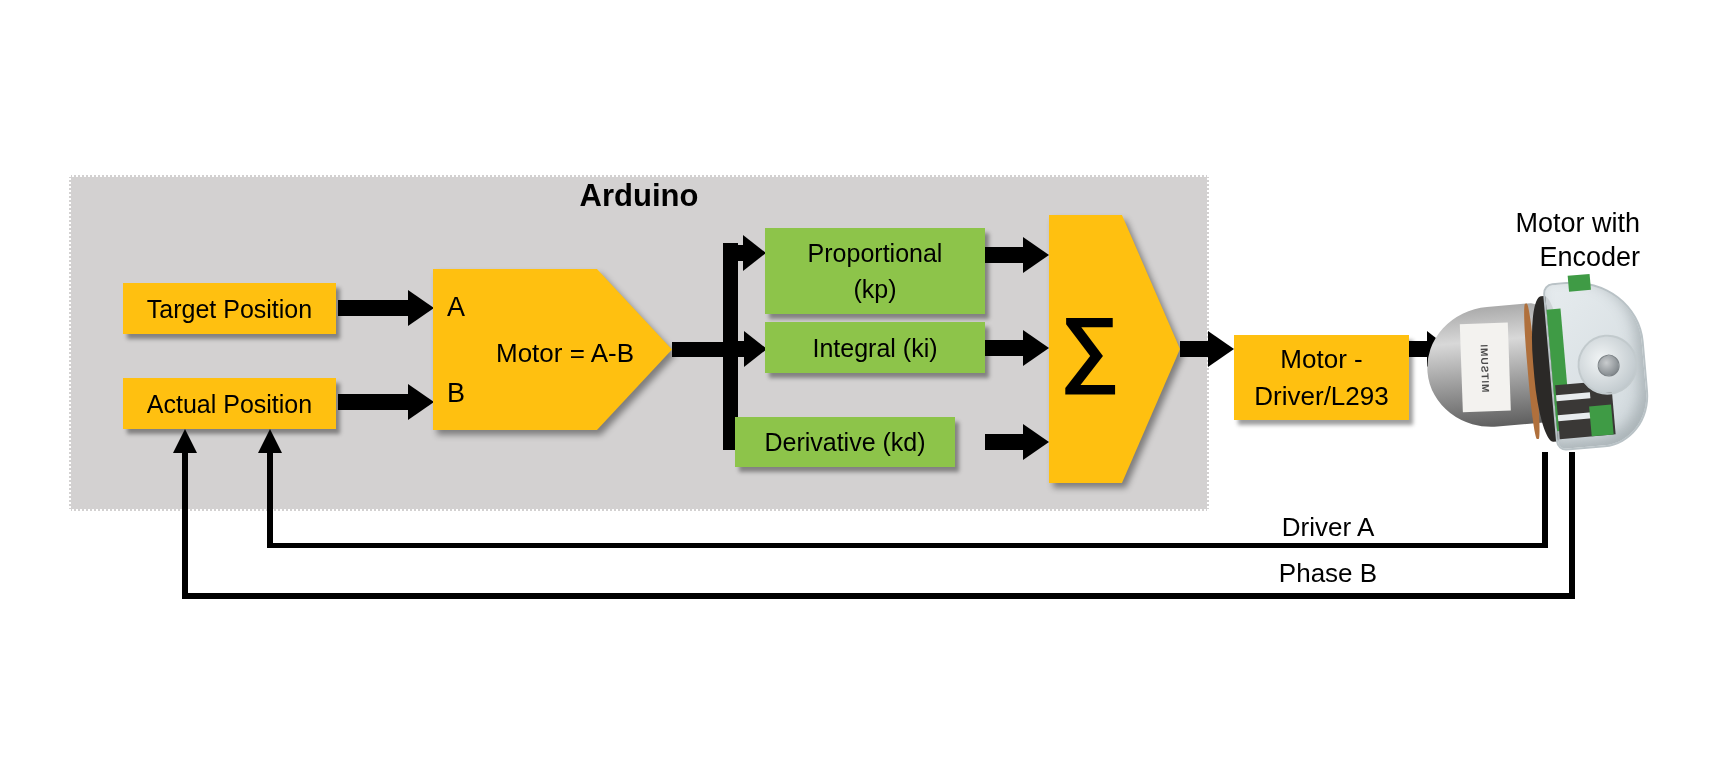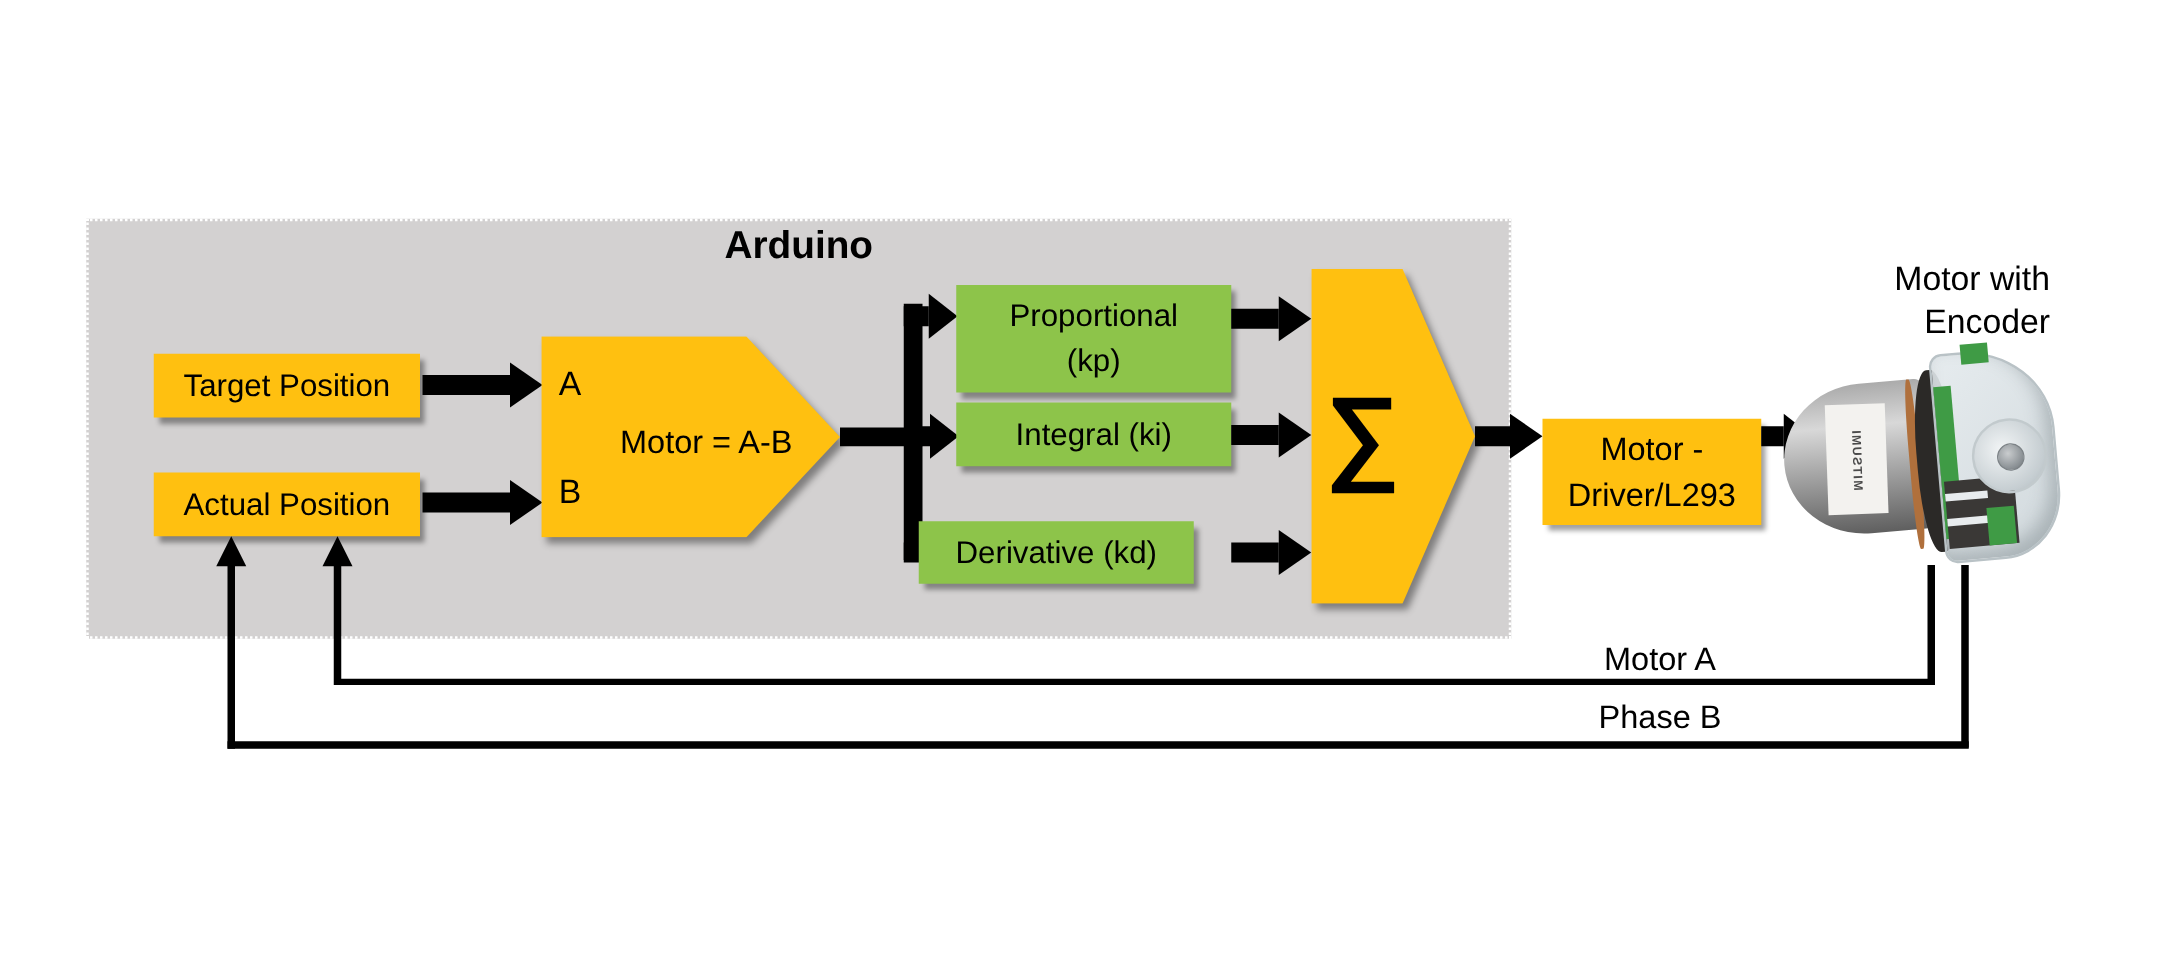--- a/index.html
+++ b/index.html
@@ -192,21 +192,21 @@
     </span>
   </div>
 
   <div class="abs shaft" style="left:1409px;top:341px;width:18px;height:16px;"></div>
   <div class="abs head-right small" style="left:1427px;top:331px;"></div>
 
   <div class="abs wire" style="left:1542px;top:452px;width:6px;height:96px;"></div>
   <div class="abs wire" style="left:270px;top:543px;width:1278px;height:5px;"></div>
   <div class="abs wire" style="left:267px;top:452px;width:6px;height:96px;"></div>
   <div class="abs head-up" style="left:258px;top:429px;"></div>
-  <div class="abs phase-label" style="left:1228px;top:512px;">Motor A</div>
+  <div class="abs phase-label" style="left:1228px;top:512px;">Driver A</div>
 
   <div class="abs wire" style="left:1569px;top:452px;width:6px;height:146px;"></div>
   <div class="abs wire" style="left:182px;top:593px;width:1393px;height:6px;"></div>
   <div class="abs wire" style="left:182px;top:452px;width:6px;height:147px;"></div>
   <div class="abs head-up" style="left:173px;top:429px;"></div>
   <div class="abs phase-label" style="left:1228px;top:558px;">Phase B</div>
 
   <div class="abs" id="motor-caption">
     <span style="display:block">Motor with</span>
     <span style="display:block">Encoder</span>

